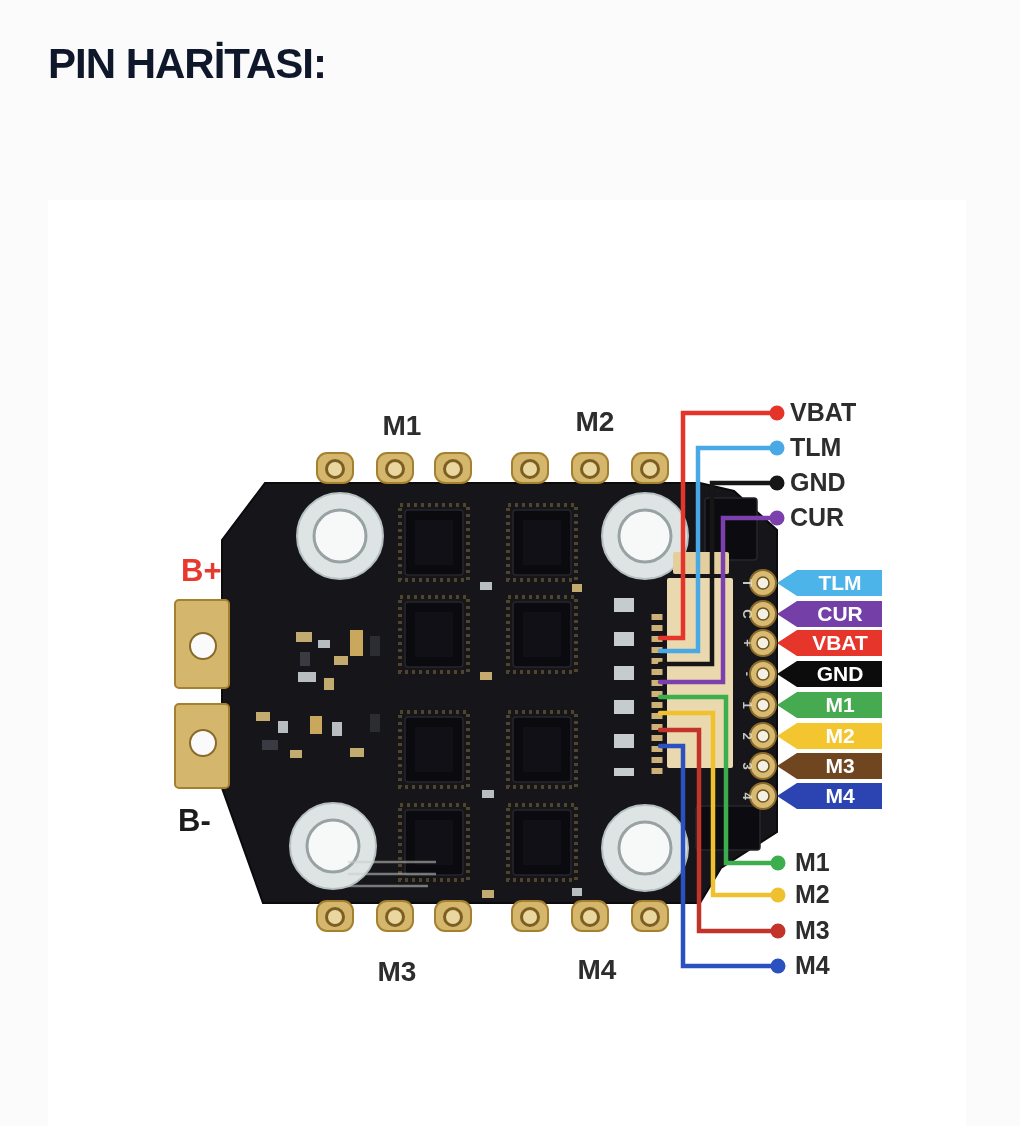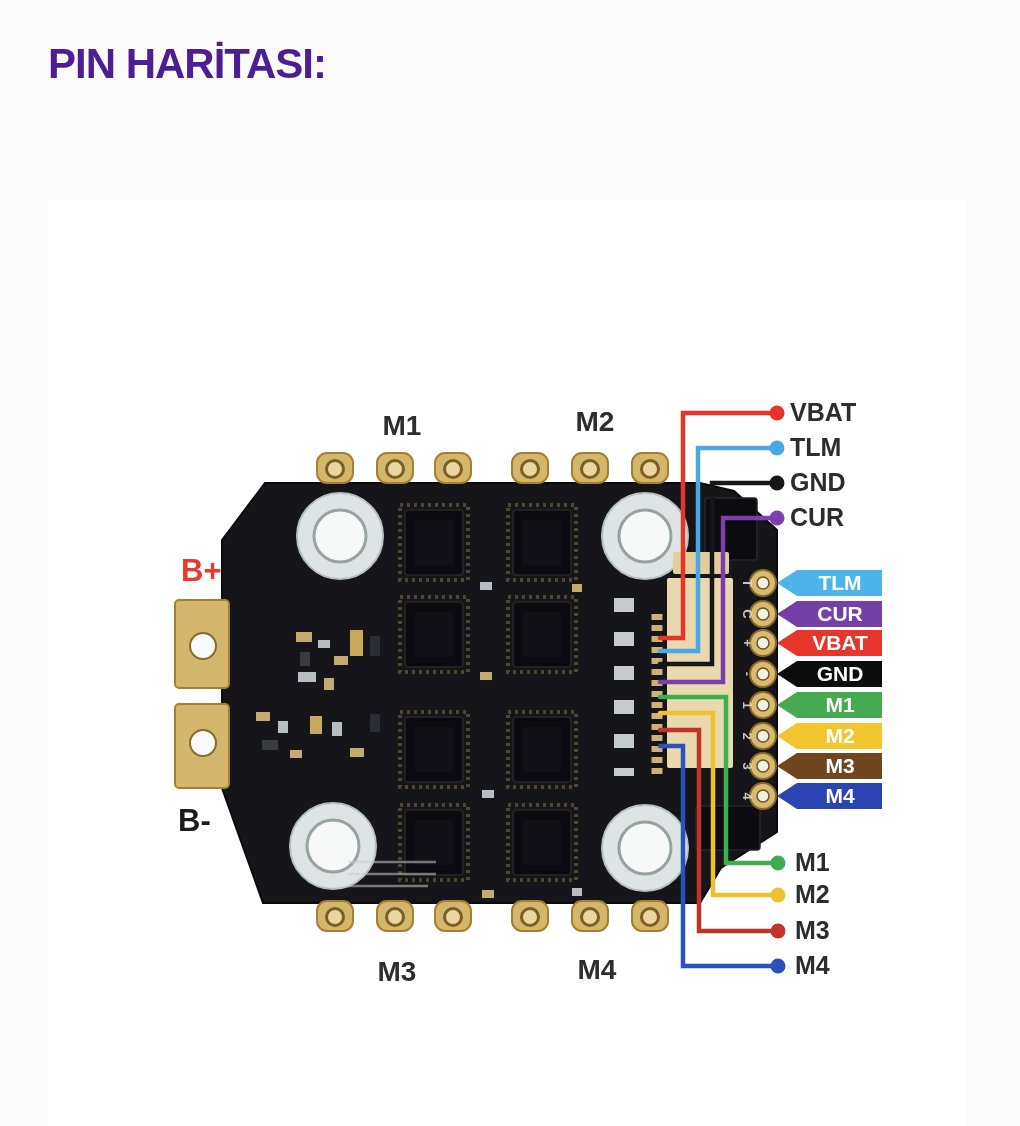--- a/index.html
+++ b/index.html
@@ -3,21 +3,21 @@
 <meta charset="utf-8">
 <style>
   html,body{margin:0;padding:0;}
   body{
     width:1020px;height:1126px;position:relative;overflow:hidden;
     background:#fbfbfc;
     font-family:"Liberation Sans", sans-serif;
   }
   .title{
     position:absolute;left:48px;top:40px;margin:0;
-    font-size:42px;font-weight:700;letter-spacing:-1px;color:#4c1d95;
+    font-size:42px;font-weight:700;letter-spacing:-1px;color:#0f172a;
   }
   .photo{
     position:absolute;left:48px;top:200px;width:918px;height:926px;
     background:#ffffff;
   }
   svg{display:block;}
   svg text{font-family:"Liberation Sans", sans-serif;font-weight:700;}
 </style>
 </head>
 <body>

